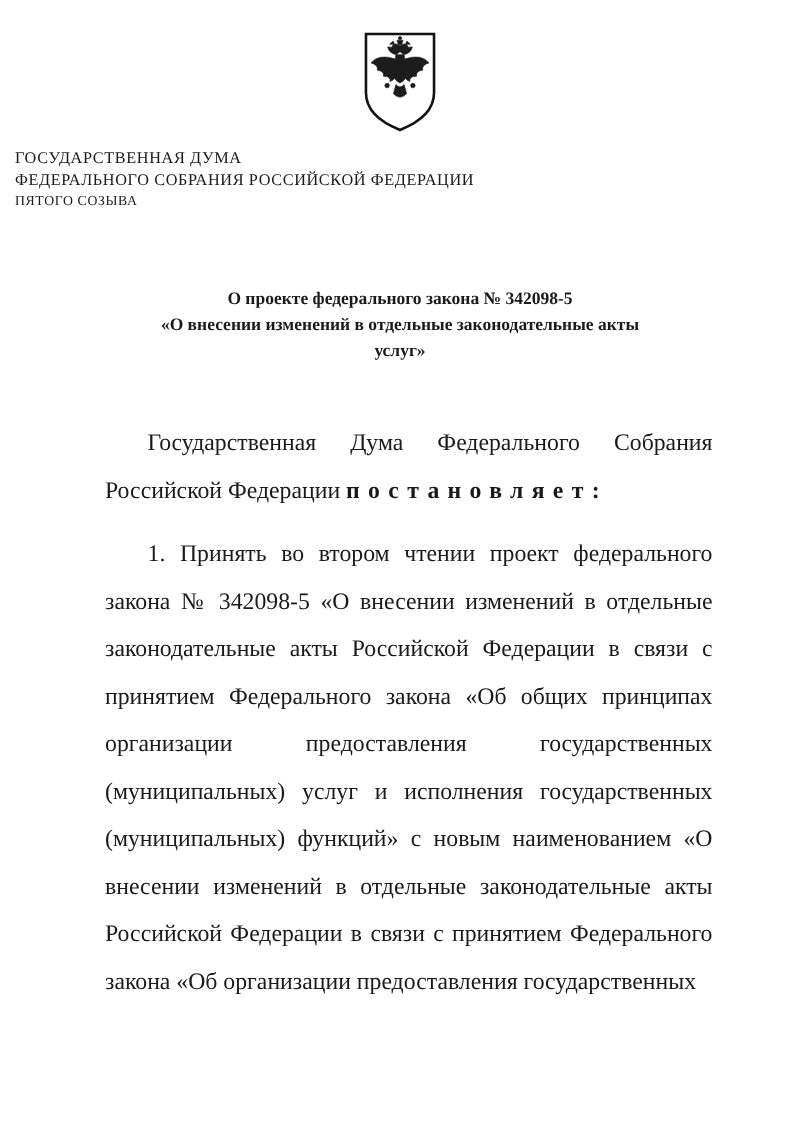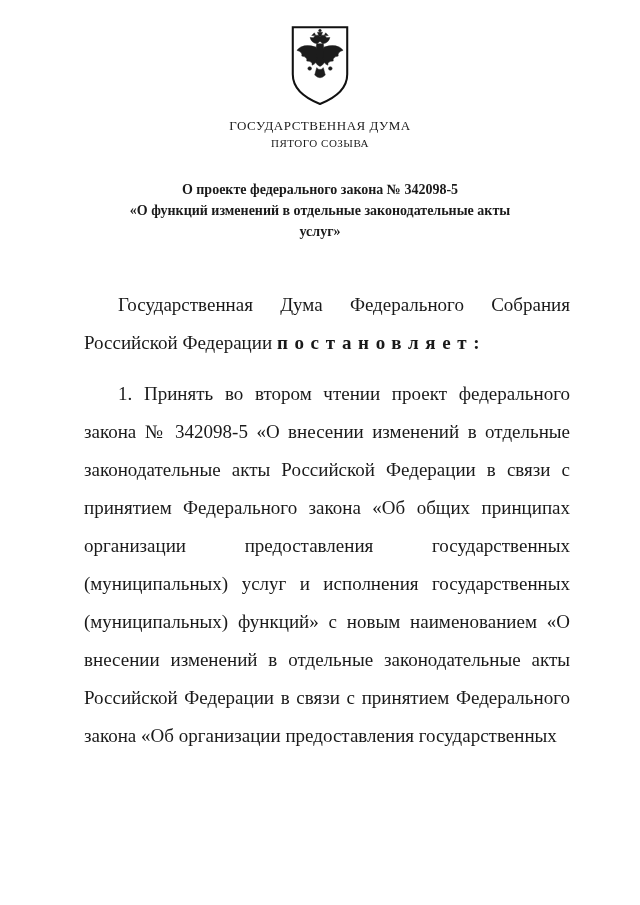--- a/index.html
+++ b/index.html
@@ -23,42 +23,42 @@
   .emblem {
     margin: 22px auto 8px auto;
     width: 66px;
     height: 88px;
     display: flex;
     align-items: center;
     justify-content: center;
   }
   .emblem svg { width: 66px; height: 88px; display: block; }
 
-  .hdr { text-align: center; letter-spacing: 0.5px; }
+  .hdr { text-align: left; letter-spacing: 0.5px; padding-left: 12px; }
   .hdr-line1 { font-size: 13px; margin-top: 4px; }
   .hdr-line2 { font-size: 13px; margin-top: 2px; }
   .hdr-line3 { font-size: 11px; margin-top: 3px; }
 
   .doc-type {
     text-align: center;
     font-size: 26px;
     font-weight: bold;
     letter-spacing: 5px;
     margin-top: 10px;
   }
   .doc-issuer {
     text-align: center;
     font-size: 20px;
     letter-spacing: 1.5px;
     word-spacing: 10px;
     margin-top: 6px;
   }
 
   .title-block {
-    margin-top: 30px;
+    margin-top: 62px;
     text-align: center;
     font-weight: bold;
     font-size: 14px;
     line-height: 21px;
     padding: 0 60px;
   }
 
   .body-text {
     padding: 0 70px 0 84px;
     font-size: 19px;
@@ -95,26 +95,27 @@
         <path d="M35,27 Q19,22 12,31 Q19,33 18,38 Q25,39 24,44 Q31,44 30.5,49 Q36,47 36.5,41 z"></path>
         <path d="M45,27 Q61,22 68,31 Q61,33 62,38 Q55,39 56,44 Q49,44 49.5,49 Q44,47 43.5,41 z"></path>
         <path d="M36,52 q4,4.5 8,0 l2.4,9 q-6.4,6.5 -12.8,0 z"></path>
         <circle cx="27.5" cy="53" r="2.2"></circle>
         <circle cx="52.5" cy="53" r="2.2"></circle>
       </g>
     </svg>
   </div>
 
   <div class="hdr hdr-line1">ГОСУДАРСТВЕННАЯ ДУМА</div>
+  <div class="hdr hdr-line2">ФЕДЕРАЛЬНОГО СОБРАНИЯ РОССИЙСКОЙ ФЕДЕРАЦИИ</div>
   <div class="hdr hdr-line3">ПЯТОГО СОЗЫВА</div>
 
 
   <div class="title-block">
     <div>О проекте федерального закона № 342098-5</div>
-    <div>«О функций изменений в отдельные законодательные акты</div>
+    <div>«О внесении изменений в отдельные законодательные акты</div>
     <div>услуг»</div>
   </div>
 
   <div class="body-text">
     <p class="par preamble"><span>Государственная Дума Федерального Собрания Российской Федерации </span><span class="spaced-verb">постановляет:</span></p>
     <p class="par clause">1. Принять во втором чтении проект федерального закона № 342098-5 «О внесении изменений в отдельные законодательные акты Российской Федерации в связи с принятием Федерального закона «Об общих принципах организации предоставления государственных (муниципальных) услуг и исполнения государственных (муниципальных) функций» с новым наименованием «О внесении изменений в отдельные законодательные акты Российской Федерации в связи с принятием Федерального закона «Об организации предоставления государственных</p>
   </div>
 
 </div>
 

